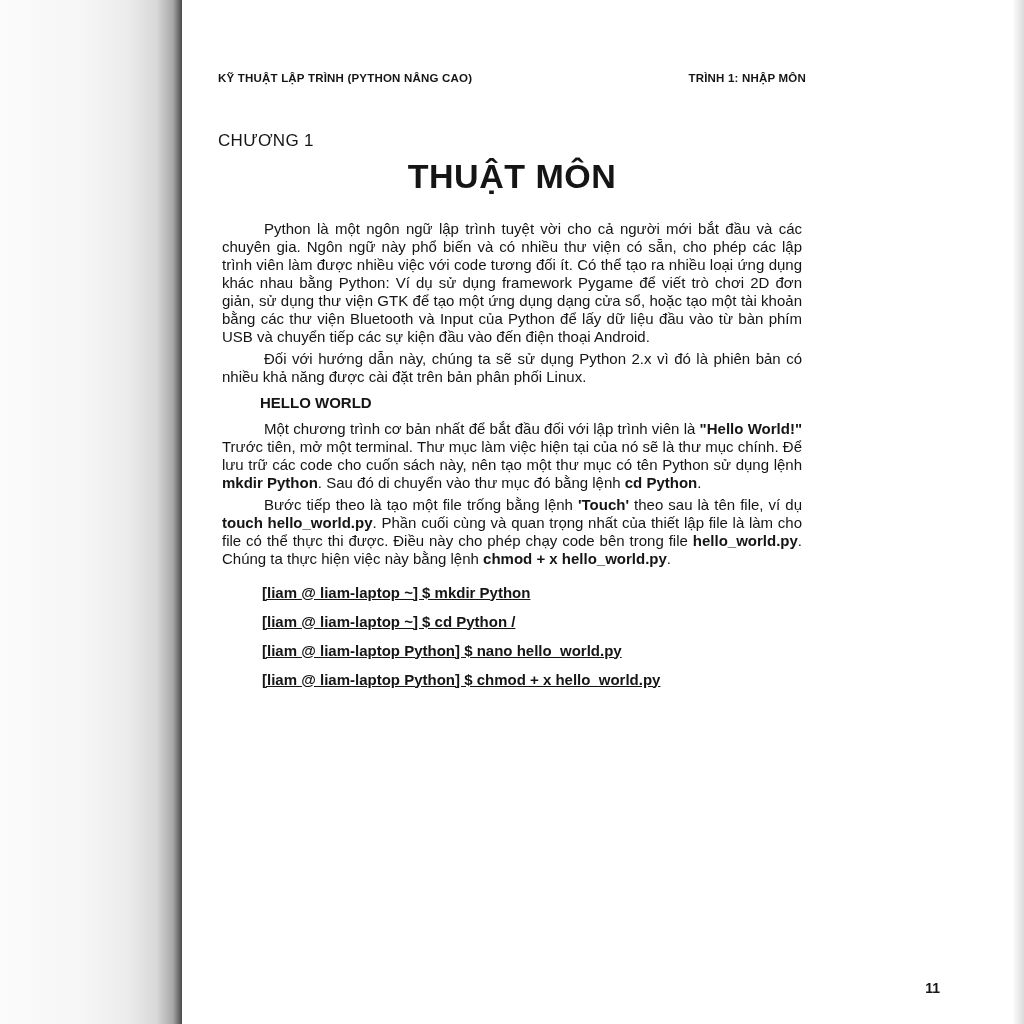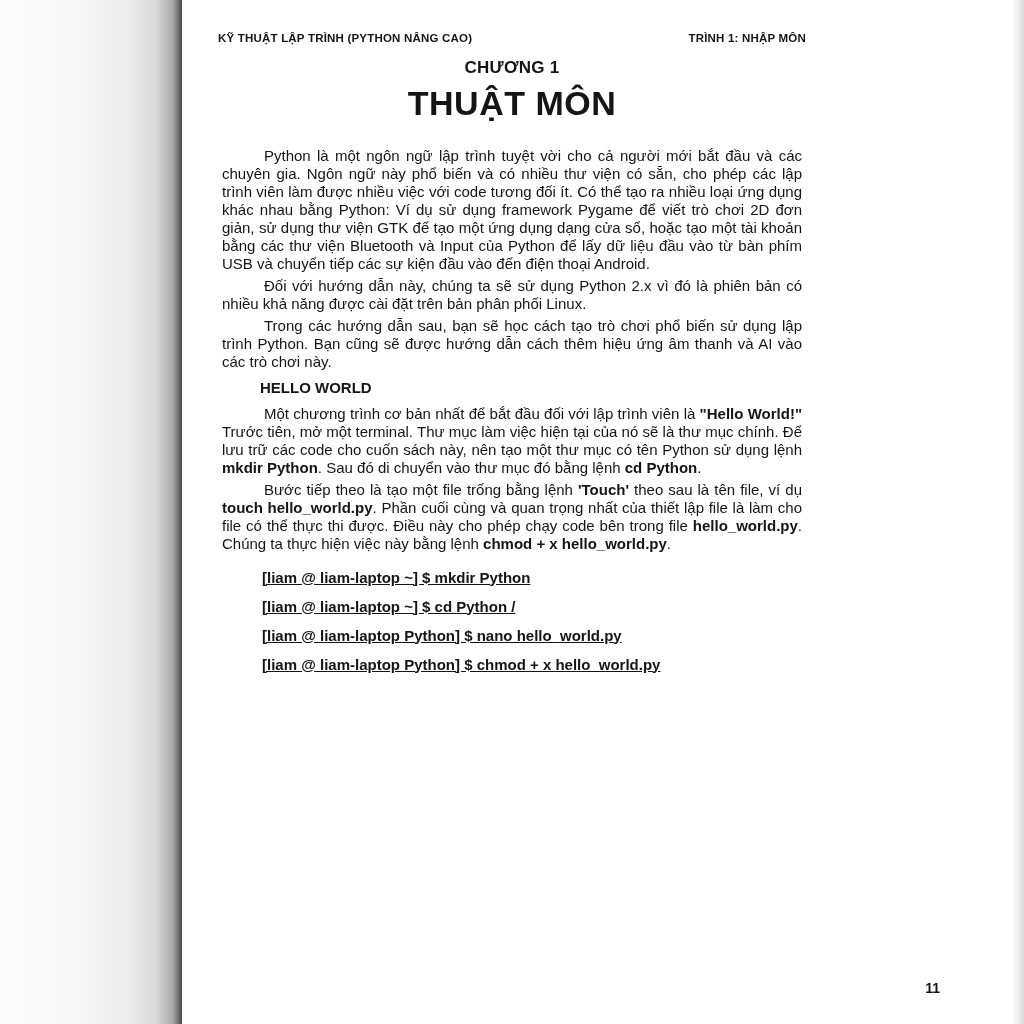--- a/index.html
+++ b/index.html
@@ -20,25 +20,25 @@
   }
   .right-edge {
     position:absolute; right:0; top:0; bottom:0; width:12px;
     background:linear-gradient(90deg, rgba(0,0,0,0) 0%, rgba(0,0,0,0.14) 100%);
   }
   .content {
     position:absolute; top:32px; left:218px; width:588px;
   }
   .running-header {
     display:flex; justify-content:space-between; align-items:baseline;
-    font-size:11.5px; font-weight:700; letter-spacing:0.2px;
+    font-size:11.5px; font-weight:700; letter-spacing:0.2px;margin-top:40px;
   }
   .chapter-label {
-    margin-top:14px; text-align:center;
-    font-size:17px; font-weight:700; letter-spacing:0.3px;
+    margin-top:47px; text-align:left;
+    font-size:17px; font-weight:400; letter-spacing:0.3px;
   }
   .chapter-title {
     margin:6px 0 0 0; text-align:center;
     font-size:34px; font-weight:800; letter-spacing:0.5px;
   }
   .body-text { margin-top:24px; }
   p.para {
     margin:4px; font-size:15px; line-height:18px;
     text-align:justify; text-indent:42px;
   }
@@ -66,21 +66,20 @@
       <span>KỸ THUẬT LẬP TRÌNH (PYTHON NÂNG CAO)</span>
       <span>TRÌNH 1: NHẬP MÔN</span>
     </div>
 
     <div class="chapter-label">CHƯƠNG 1</div>
     <h1 class="chapter-title">THUẬT MÔN</h1>
 
     <div class="body-text">
       <p class="para"><span>Python là một ngôn ngữ lập trình tuyệt vời cho cả người mới bắt đầu và các chuyên gia. Ngôn ngữ này phổ biến và có nhiều thư viện có sẵn, cho phép các lập trình viên làm được nhiều việc với code tương đối ít. Có thể tạo ra nhiều loại ứng dụng khác nhau bằng Python: Ví dụ sử dụng framework Pygame để viết trò chơi 2D đơn giản, sử dụng thư viện GTK để tạo một ứng dụng dạng cửa sổ, hoặc tạo một tài khoản bằng các thư viện Bluetooth và Input của Python để lấy dữ liệu đầu vào từ bàn phím USB và chuyển tiếp các sự kiện đầu vào đến điện thoại Android.</span></p>
       <p class="para"><span>Đối với hướng dẫn này, chúng ta sẽ sử dụng Python 2.x vì đó là phiên bản có nhiều khả năng được cài đặt trên bản phân phối Linux.</span></p>
-      <p class="para"><span>Trong các hướng dẫn sau, bạn sẽ học cách tạo trò chơi phổ biến sử dụng lập trình Python. Bạn cũng sẽ được hướng dẫn cách thêm hiệu ứng âm thanh và AI vào các trò chơi này.</span></p>
       <p class="section-heading">HELLO WORLD</p>
       <p class="para"><span>Một chương trình cơ bản nhất để bắt đầu đối với lập trình viên là </span><span class="b">"Hello World!"</span><span> Trước tiên, mở một terminal. Thư mục làm việc hiện tại của nó sẽ là thư mục chính. Để lưu trữ các code cho cuốn sách này, nên tạo một thư mục có tên Python sử dụng lệnh </span><span class="b">mkdir Python</span><span>. Sau đó di chuyển vào thư mục đó bằng lệnh </span><span class="b">cd Python</span><span>.</span></p>
       <p class="para"><span>Bước tiếp theo là tạo một file trống bằng lệnh </span><span class="b">'Touch'</span><span> theo sau là tên file, ví dụ </span><span class="b">touch hello_world.py</span><span>. Phần cuối cùng và quan trọng nhất của thiết lập file là làm cho file có thể thực thi được. Điều này cho phép chạy code bên trong file </span><span class="b">hello_world.py</span><span>. Chúng ta thực hiện việc này bằng lệnh </span><span class="b">chmod + x hello_world.py</span><span>.</span></p>
 
       <div class="commands">
         <div class="cmd">[liam @ liam-laptop ~] $ mkdir Python</div>
         <div class="cmd">[liam @ liam-laptop ~] $ cd Python /</div>
         <div class="cmd">[liam @ liam-laptop Python] $ nano hello_world.py</div>
         <div class="cmd">[liam @ liam-laptop Python] $ chmod + x hello_world.py</div>
       </div>

